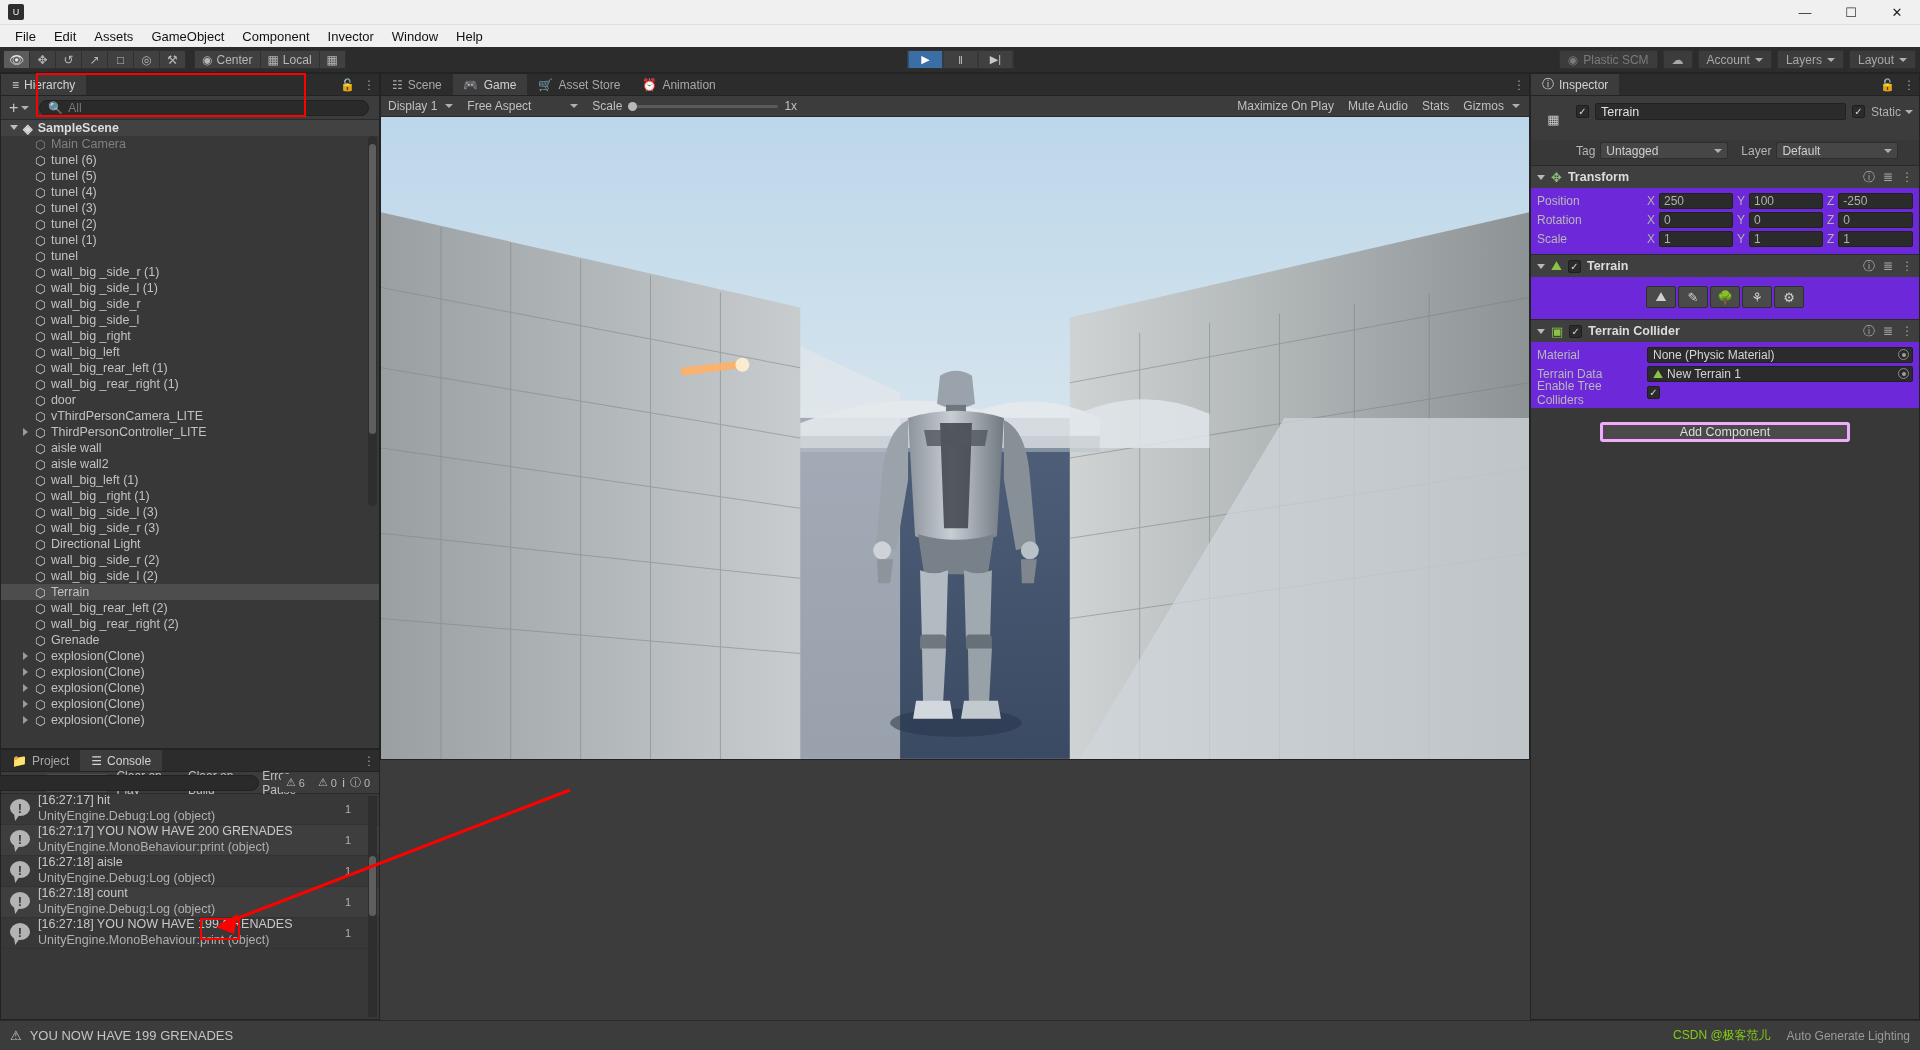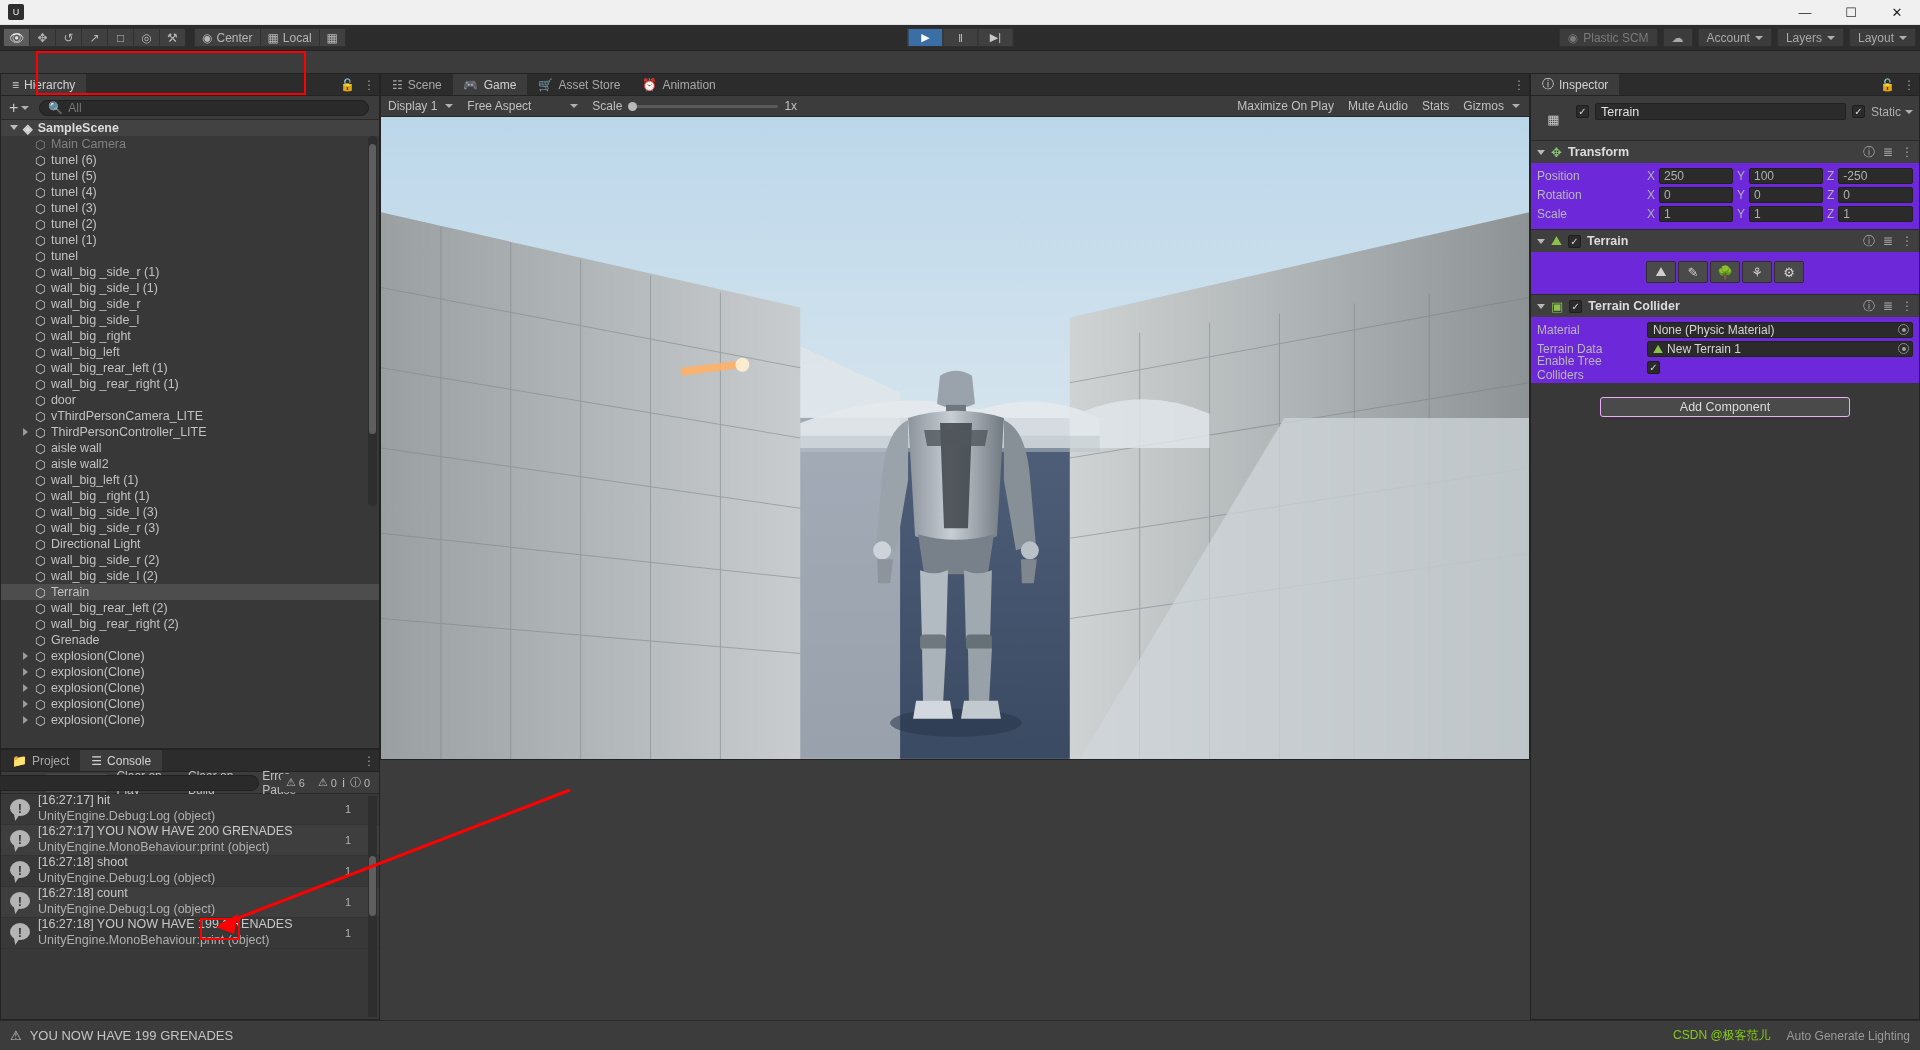--- a/index.html
+++ b/index.html
@@ -174,41 +174,51 @@
   .ttool{ width:30px;height:22px;background:#4a4a4a;border:1px solid #2e2e2e;border-radius:2px;
           display:flex;align-items:center;justify-content:center;font-size:13px;color:#d0d0d0; }
   .notool{ margin:0 6px 6px 6px; border:1px solid #2e2e2e; background:#3a3a3a; padding:6px 8px; }
   .notool .t1{ font-size:13px; color:#c6c6c6; }
   .notool .t2{ font-size:12px; color:#a4a4a4; margin-top:4px; }
   .objfield{ flex:1; height:16px; background:#2b2b2b; border:1px solid #212121; border-radius:2px;
              display:flex;align-items:center;padding:0 5px;font-size:12px;color:#d4d4d4; position:relative; }
   .objfield .dot{ position:absolute; right:3px; width:11px;height:11px;border:1px solid #8a8a8a;border-radius:50%;
                   display:flex;align-items:center;justify-content:center; }
   .objfield .dot:after{ content:""; width:4px;height:4px;background:#a0a0a0;border-radius:50%; }
-  .addcomp{ margin:14px auto 0 auto; width:250px; height:20px; background:#4a4a4a; border:1px solid #f0abfc;
+  .addcomp{ margin:14px auto 0 auto; width:250px; height:20px; background:#4a4a4a; border:3px solid #f0abfc;
             border-radius:3px; display:flex;align-items:center;justify-content:center;font-size:12.5px;color:#dcdcdc; }
 
   
   .annot{ position:absolute; pointer-events:none; }
   .redbox{ position:absolute; border:2px solid #ff0000; }
 </style>
 </head>
 <body>
 
 <div class="app">
 
   <div class="titlebar">
     <div class="unity-glyph">U</div>
     <div class="winbtns">
       <div class="winbtn">—</div>
       <div class="winbtn">☐</div>
       <div class="winbtn close">✕</div>
     </div>
   </div>
 
+  <div class="menubar">
+    <div class="mi">File</div>
+    <div class="mi">Edit</div>
+    <div class="mi">Assets</div>
+    <div class="mi">GameObject</div>
+    <div class="mi">Component</div>
+    <div class="mi">Invector</div>
+    <div class="mi">Window</div>
+    <div class="mi">Help</div>
+  </div>
 
   <div class="toolbar">
     <div class="tgrp">
       <div class="tbtn first active">👁</div>
       <div class="tbtn">✥</div>
       <div class="tbtn">↺</div>
       <div class="tbtn">↗</div>
       <div class="tbtn">□</div>
       <div class="tbtn">◎</div>
       <div class="tbtn last">⚒</div>
@@ -588,21 +598,21 @@
                   <div class="l2">UnityEngine.MonoBehaviour:print (object)</div>
                 </div>
                 <div class="logcount">1</div>
               </div>
               <div class="logrow">
                 <div class="logicon">
                   <span class="bub"></span>
                   <span class="bang">!</span>
                 </div>
                 <div class="logtxt">
-                  <div class="l1">[16:27:18] shoot</div>
+                  <div class="l1">[16:27:18] aisle</div>
                   <div class="l2">UnityEngine.Debug:Log (object)</div>
                 </div>
                 <div class="logcount">1</div>
               </div>
               <div class="logrow alt">
                 <div class="logicon">
                   <span class="bub"></span>
                   <span class="bang">!</span>
                 </div>
                 <div class="logtxt">
@@ -771,20 +781,32 @@
               <span class="chk">✓</span>
               <span class="namefield">Terrain</span>
               <span class="chk">✓</span>
               <span class="staticbox">
                 <span>Static</span>
                 <i class="caret"></i>
               </span>
             </div>
           </div>
         </div>
+        <div class="taglayer">
+          <span>Tag</span>
+          <span class="dd" style="width:128px;">
+            <span>Untagged</span>
+              <i class="caret"></i>
+          </span>
+          <span style="margin-left:8px;">Layer</span>
+          <span class="dd" style="width:122px;">
+            <span>Default</span>
+              <i class="caret"></i>
+          </span>
+        </div>
 
         <div class="comp">
           <div class="comp-head">
             <i class="downtri"></i>
             <span style="color:#8ec07c;">✥</span>
             <span class="name">Transform</span>
             <span class="tools">
               <span>ⓘ</span>
               <span>≣</span>
               <span>⋮</span>

